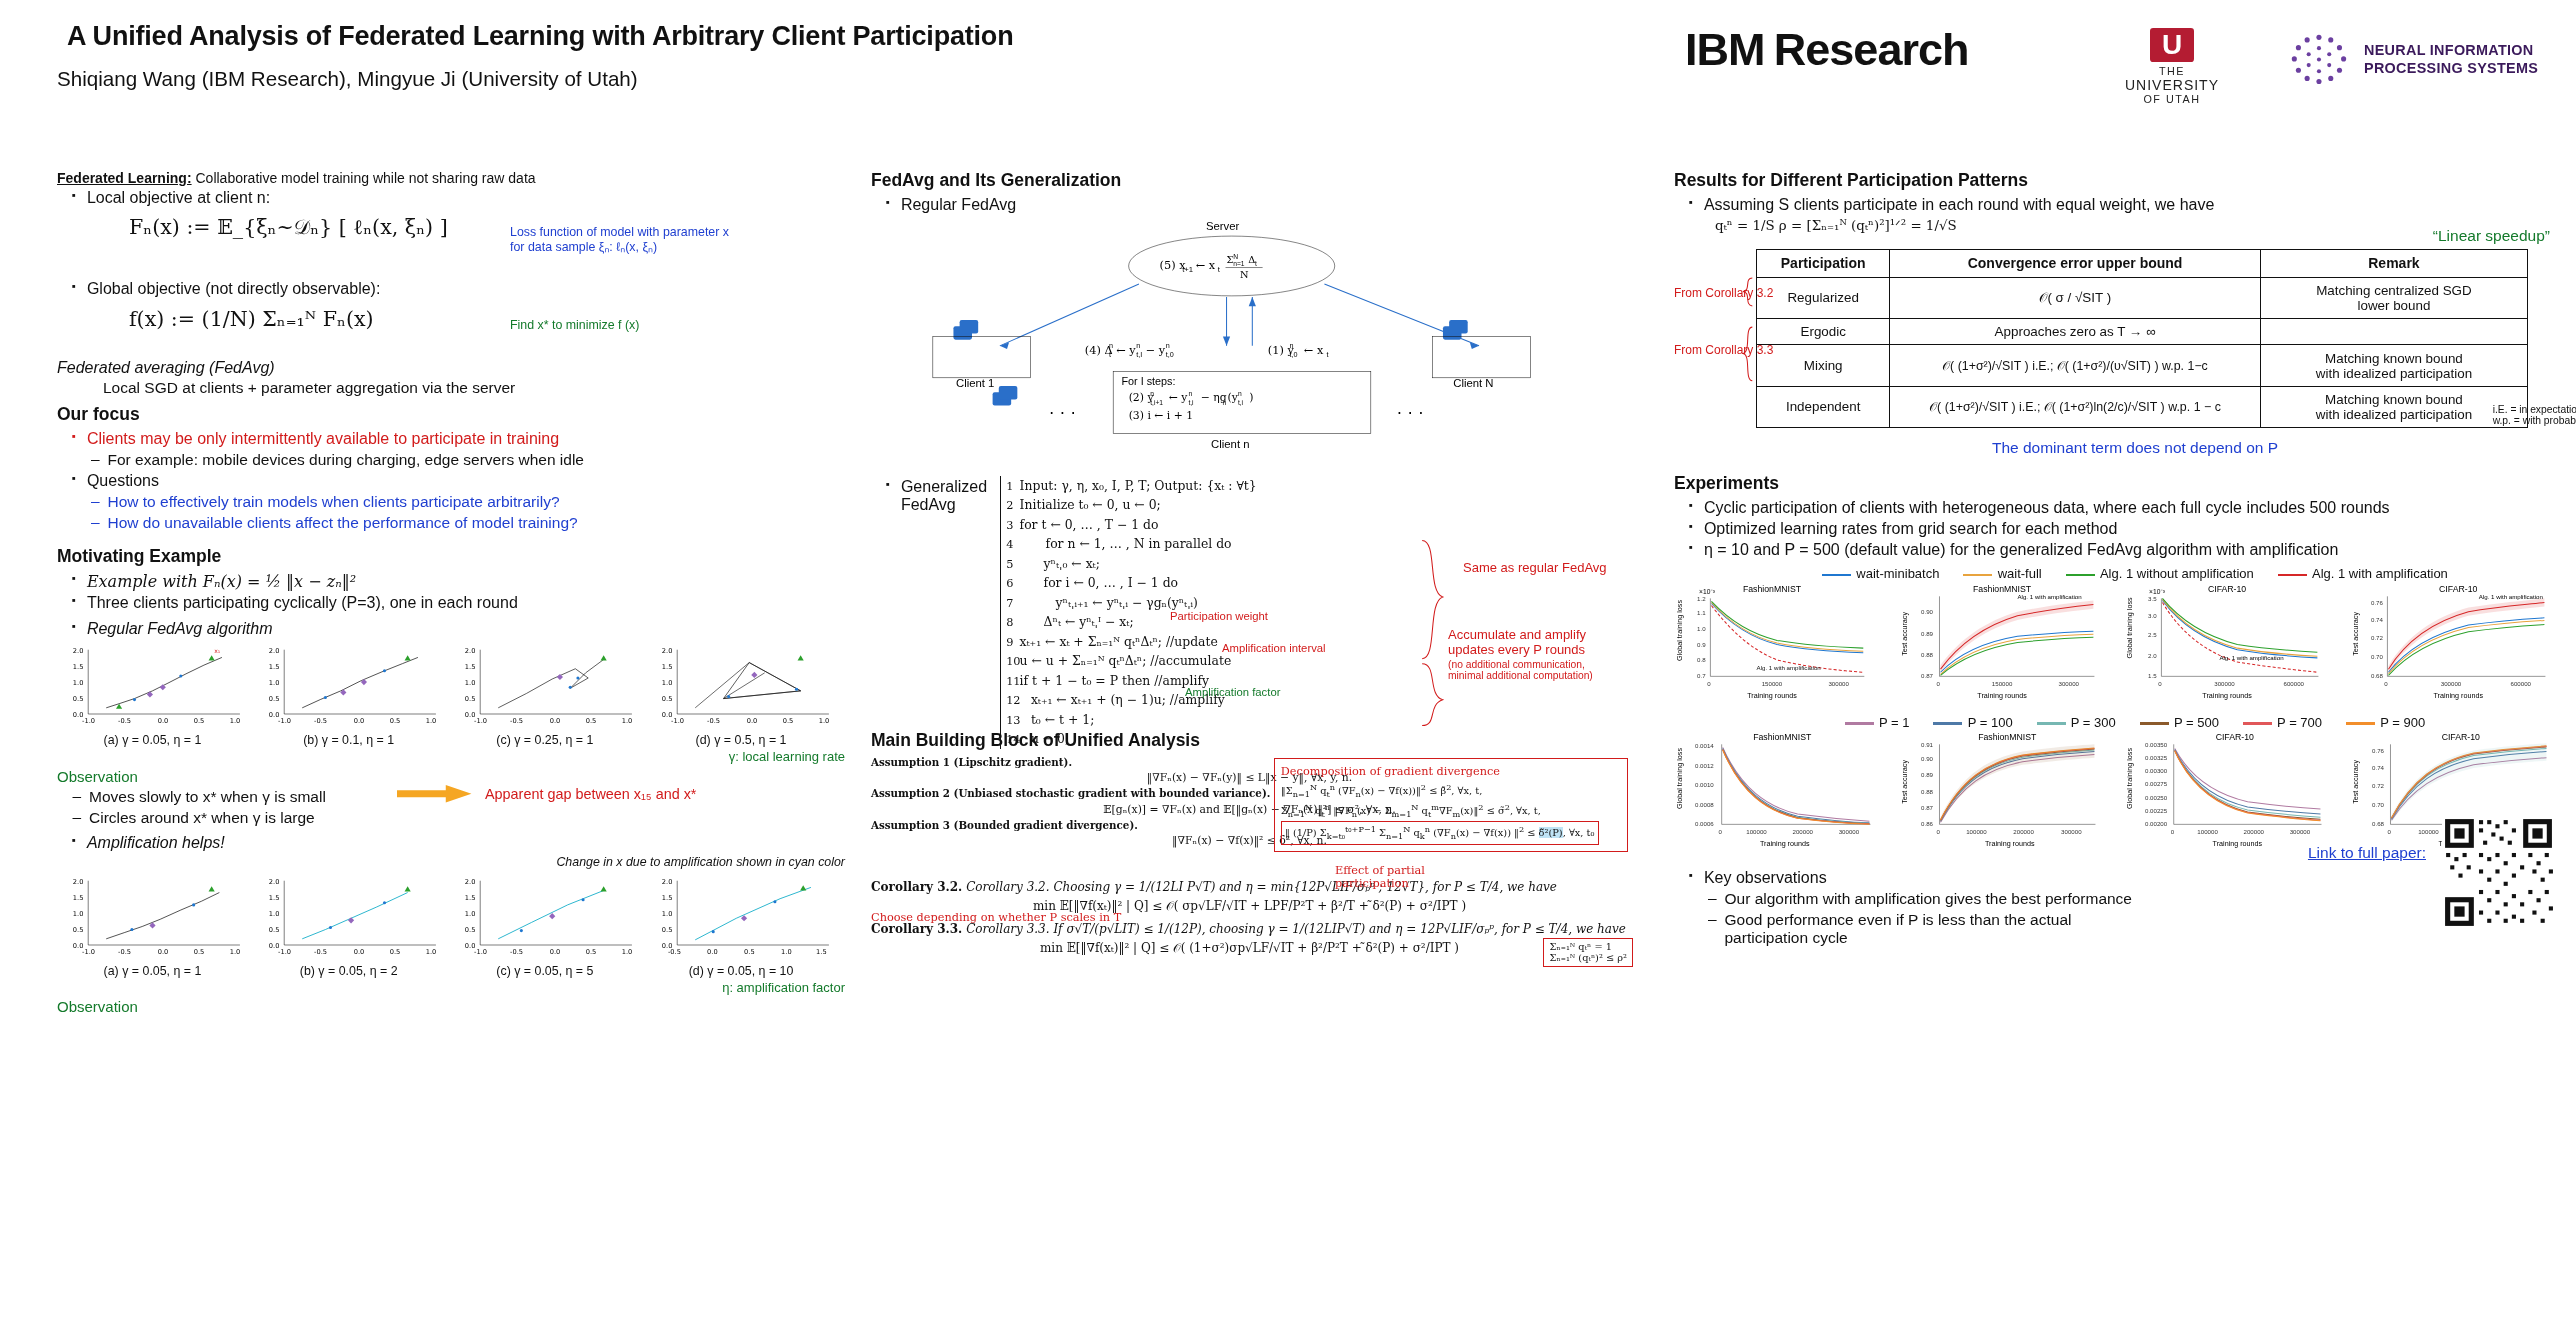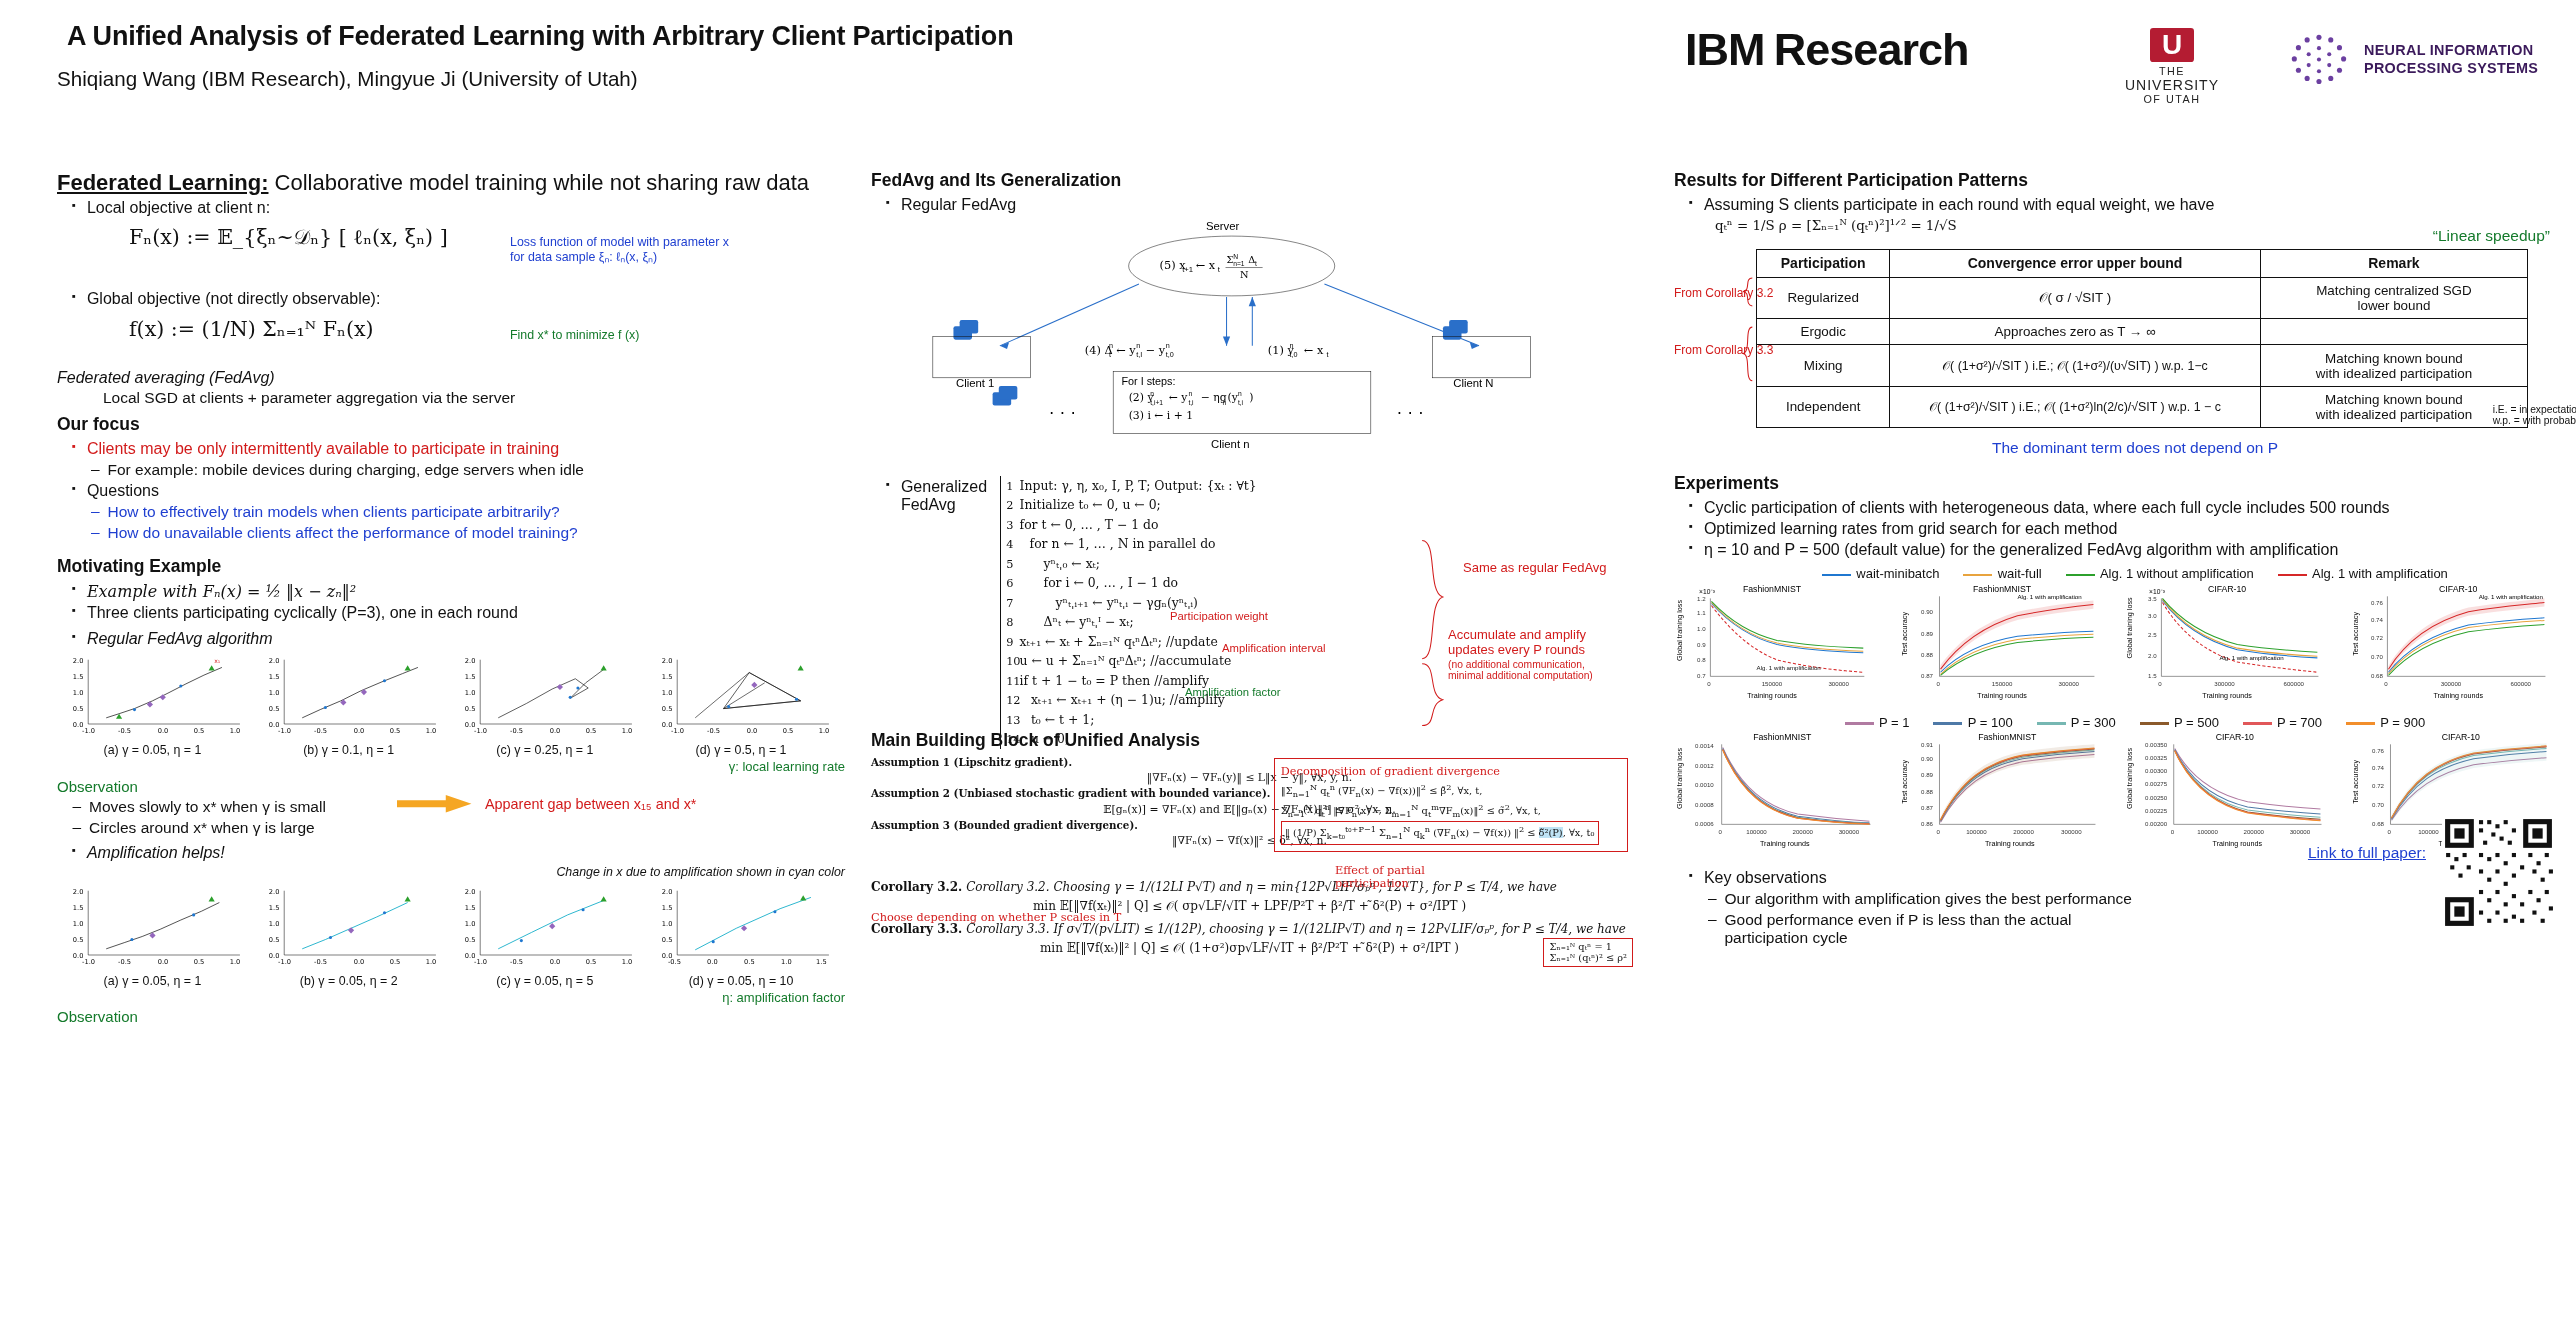--- a/index.html
+++ b/index.html
@@ -104,21 +104,21 @@
           <circle cx="52" cy="45" r="4"></circle>
         <circle cx="72" cy="55" r="4"></circle>
       </g>
     </svg>
     <div class="txt" style="white-space:pre-line">NEURAL INFORMATION
 PROCESSING SYSTEMS</div>
   </div>
 
   <div class="col c1">
 
-    <div style="font-size:22px;margin-bottom:3.1px;">
+    <div style="font-size:14px;margin-bottom:3.1px;">
       <span class="ul" style="font-weight:bold">Federated Learning:</span><span> Collaborative model training while not sharing raw data</span>
     </div>
 
     <div class="bul"><span>Local objective at client n:</span></div>
 
     <div style="position:relative;height:62px;">
       <div class="eq" style="text-align:left;margin-left:72px;">Fₙ(x) := 𝔼_{ξₙ~𝒟ₙ} [ ℓₙ(x, ξₙ) ]</div>
       <div class="blue note" style="position:absolute;left:453px;top:9.3px;white-space:pre-line;width:227px;">Loss function of model with parameter x
 for data sample ξₙ: ℓₙ(x, ξₙ)</div>
     </div>
@@ -483,21 +483,21 @@
 
     <div style="position:relative;margin-top:-10.3px;">
       <div class="bul" style="white-space:pre-line;width:124px;"><span>Generalized
 FedAvg</span></div>
       <div style="position:absolute;left:129px;top:-2.1px;width:453px;">
         <div style="border-left:1px solid #111;padding-left:5.2px;">
           <div class="eqs" style="font-size:12.4px;line-height:1.55;">
             <div><span style="display:inline-block;width:13.4px" class="xsmall">1</span><span>Input: γ, η, x₀, I, P, T;   Output: {xₜ : ∀t}</span></div>
             <div><span style="display:inline-block;width:13.4px" class="xsmall">2</span><span>Initialize t₀ ← 0, u ← 0;</span></div>
             <div><span style="display:inline-block;width:13.4px" class="xsmall">3</span><span>for t ← 0, … , T − 1 do</span></div>
-            <div><span style="display:inline-block;width:13.4px" class="xsmall">4</span><span style="margin-left:10px">for n ← 1, … , N in parallel  do</span></div>
+            <div><span style="display:inline-block;width:13.4px" class="xsmall">4</span><span style="margin-left:26px">for n ← 1, … , N in parallel  do</span></div>
             <div><span style="display:inline-block;width:13.4px" class="xsmall">5</span><span style="margin-left:24px">yⁿₜˌ₀ ← xₜ;</span></div>
             <div><span style="display:inline-block;width:13.4px" class="xsmall">6</span><span style="margin-left:24px">for i ← 0, … , I − 1 do</span></div>
             <div><span style="display:inline-block;width:13.4px" class="xsmall">7</span><span style="margin-left:36px">yⁿₜˌᵢ₊₁ ← yⁿₜˌᵢ − γgₙ(yⁿₜˌᵢ)</span></div>
             <div><span style="display:inline-block;width:13.4px" class="xsmall">8</span><span style="margin-left:24px">Δⁿₜ ← yⁿₜˌᴵ − xₜ;</span></div>
             <div><span style="display:inline-block;width:13.4px" class="xsmall">9</span><span>xₜ₊₁ ← xₜ + Σₙ₌₁ᴺ qₜⁿΔₜⁿ;  //update</span></div>
             <div><span style="display:inline-block;width:13.4px" class="xsmall">10</span><span>u ← u + Σₙ₌₁ᴺ qₜⁿΔₜⁿ;  //accumulate</span></div>
             <div><span style="display:inline-block;width:13.4px" class="xsmall">11</span><span>if t + 1 − t₀ = P then //amplify</span></div>
             <div><span style="display:inline-block;width:13.4px" class="xsmall">12</span><span style="margin-left:11.3px">xₜ₊₁ ← xₜ₊₁ + (η − 1)u;  //amplify</span></div>
             <div><span style="display:inline-block;width:13.4px" class="xsmall">13</span><span style="margin-left:11.3px">t₀ ← t + 1;</span></div>
             <div><span style="display:inline-block;width:13.4px" class="xsmall">14</span><span style="margin-left:11.3px">u ← 0;</span></div>

